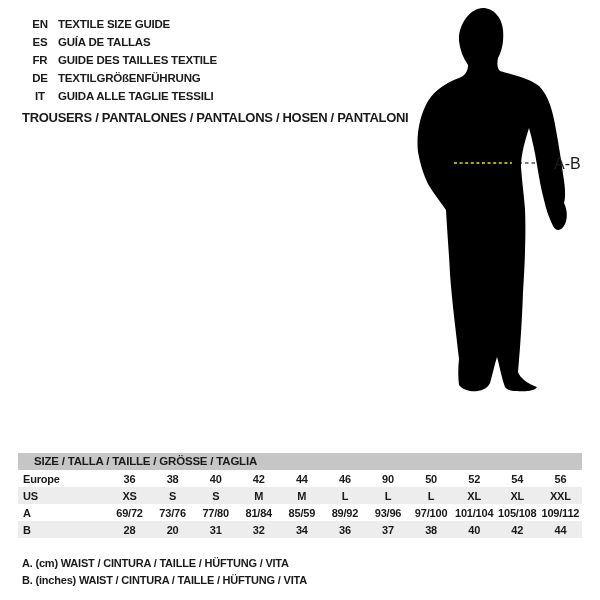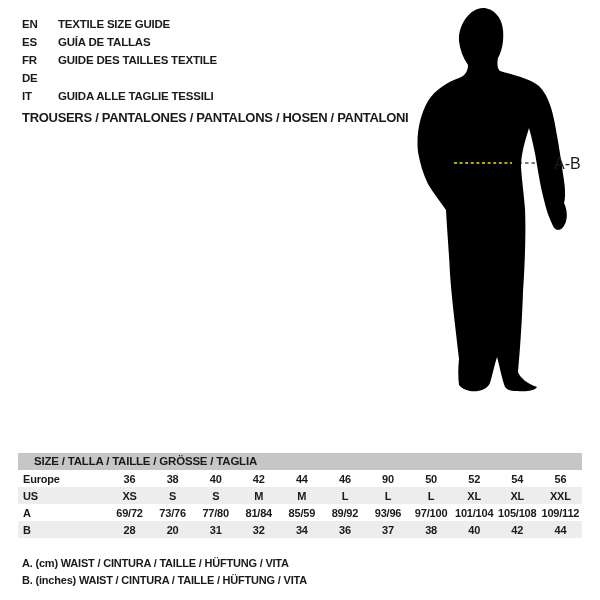--- a/index.html
+++ b/index.html
@@ -24,21 +24,21 @@
     top: 15px;
   }
   .lang-row {
     display: flex;
     height: 18px;
     line-height: 18px;
     font-size: 11.5px;
     font-weight: bold;
     letter-spacing: -0.2px;
   }
-  .lang-code { width: 36px; }
+  .lang-code { width: 36px; text-align: center; }
 
   .garment-line {
     position: absolute;
     left: 22px;
     top: 110px;
     font-size: 13px;
     font-weight: bold;
     letter-spacing: -0.3px;
   }
 
@@ -133,20 +133,21 @@
     <div class="lang-row">
       <span class="lang-code">ES</span>
       <span class="lang-label">GUÍA DE TALLAS</span>
     </div>
     <div class="lang-row">
       <span class="lang-code">FR</span>
       <span class="lang-label">GUIDE DES TAILLES TEXTILE</span>
     </div>
     <div class="lang-row">
       <span class="lang-code">DE</span>
+      <span class="lang-label">TEXTILGRÖßENFÜHRUNG</span>
     </div>
     <div class="lang-row">
       <span class="lang-code">IT</span>
       <span class="lang-label">GUIDA ALLE TAGLIE TESSILI</span>
     </div>
   </div>
 
   <div class="garment-line">TROUSERS / PANTALONES / PANTALONS / HOSEN / PANTALONI</div>
 
   <svg class="figure-svg" viewBox="0 0 210 420" xmlns="http://www.w3.org/2000/svg" aria-hidden="true">

